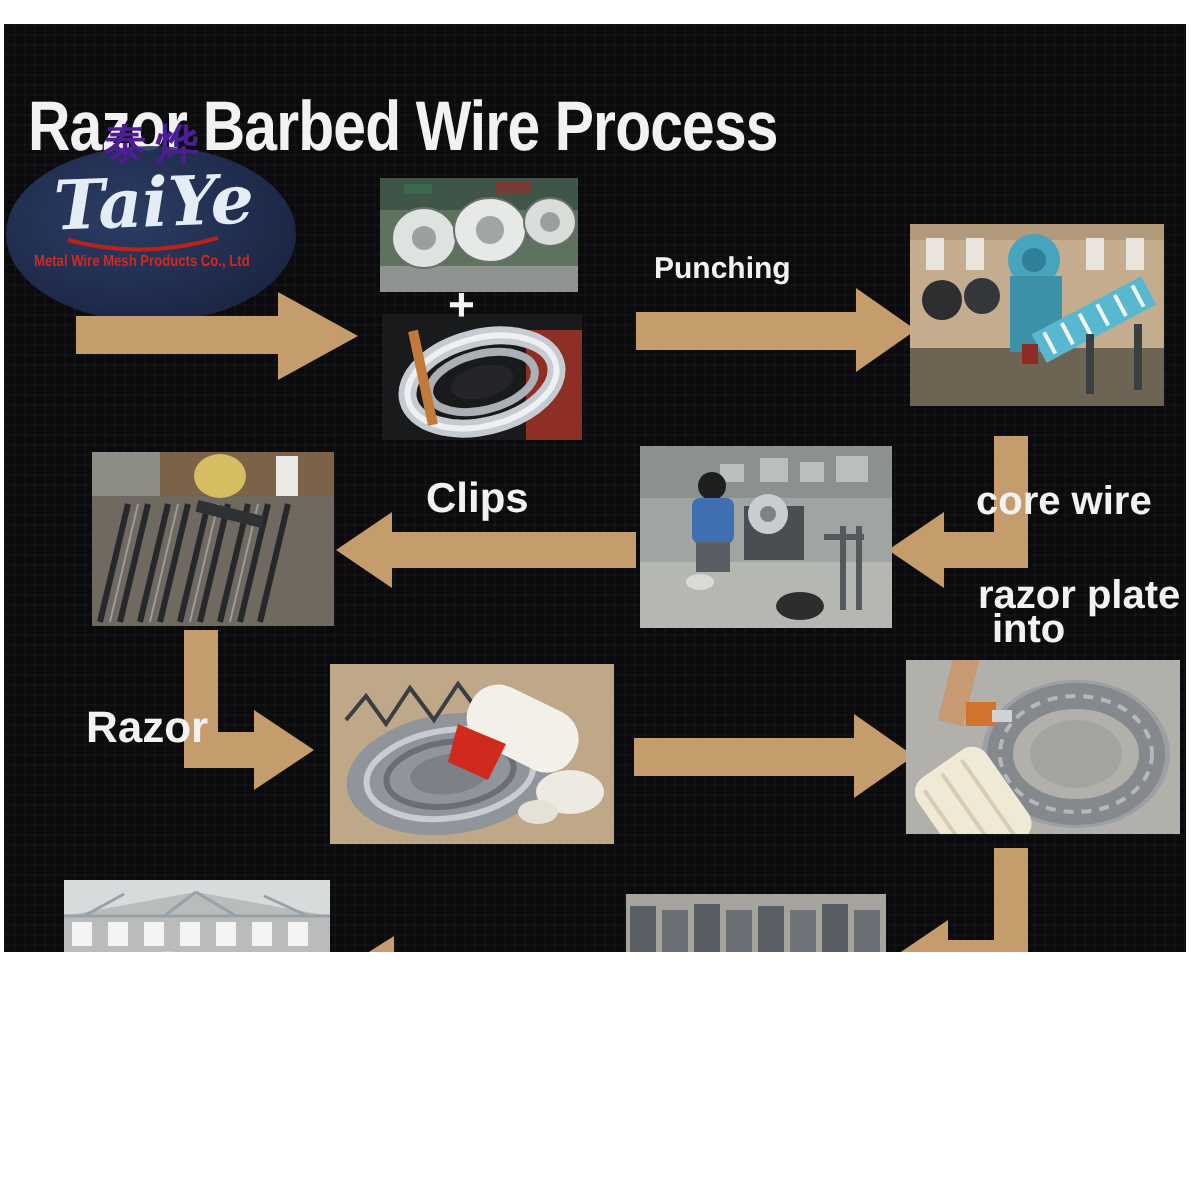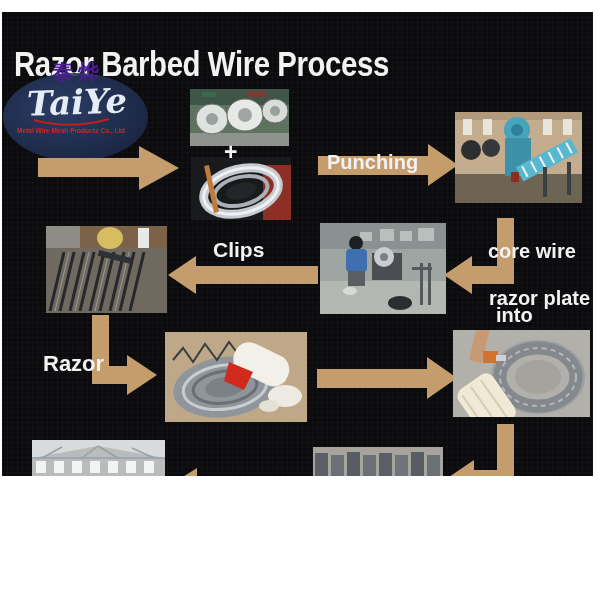--- a/index.html
+++ b/index.html
@@ -30,21 +30,21 @@
     letter-spacing:5px;z-index:4;white-space:nowrap;}
   .logo-name{left:27px;top:82px;font-size:34px;font-style:italic;font-weight:bold;
     color:#e4ecf5;font-family:"DejaVu Serif", serif;transform:rotate(-2deg);z-index:4;white-space:nowrap;}
   .logo-underline{left:33px;top:117px;z-index:4;}
   .logo-sub{left:17px;top:126px;font-size:8px;font-weight:bold;color:#cf2a20;
     transform:scaleX(0.82);transform-origin:left top;white-space:nowrap;z-index:5;}
   .lbl-material{left:55px;top:129px;font-size:24px;font-weight:bold;
     color:rgba(214,218,226,0.6);z-index:3;}
   
   .label{font-weight:bold;color:#f2f2f2;white-space:nowrap;z-index:3;}
-  .lbl-punching{left:327px;top:126px;font-size:20px;margin-top:25px;}
+  .lbl-punching{left:327px;top:126px;font-size:15px;}
   .lbl-clips{left:213px;top:238px;font-size:21px;}
   .lbl-core1{left:488px;top:240px;font-size:20px;}
   .lbl-core2{left:496px;top:264px;font-size:20px;margin-top:40px;}
   .lbl-core3{left:489px;top:287px;font-size:20px;}
   .lbl-test{left:43px;top:351px;font-size:22px;}
   .lbl-package{left:336px;top:342px;font-size:21px;}
   .lbl-products{left:453px;top:509px;font-size:21px;}
   .lbl-warehouse{left:196px;top:509px;font-size:21px;}
   .plus{left:224px;top:139px;font-size:23px;font-weight:bold;color:#f2f2f2;z-index:3;}
   

